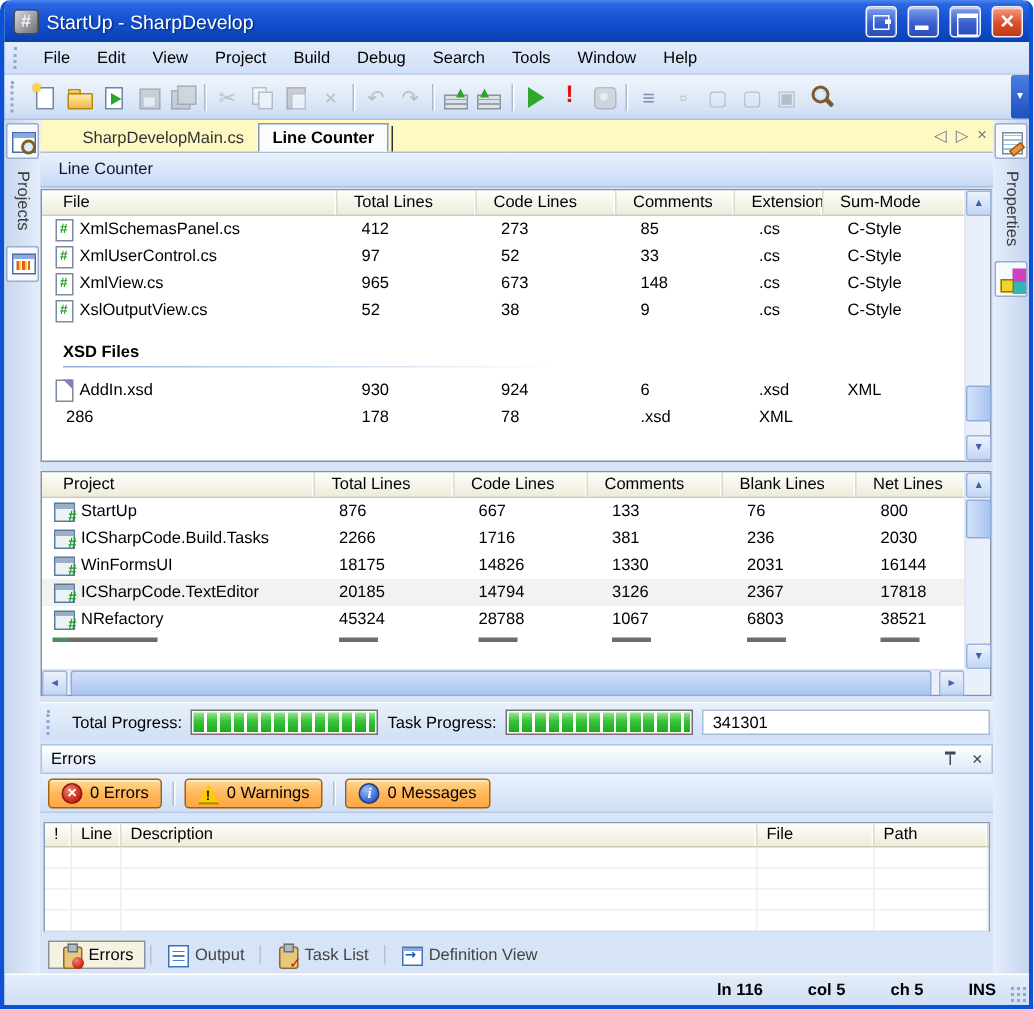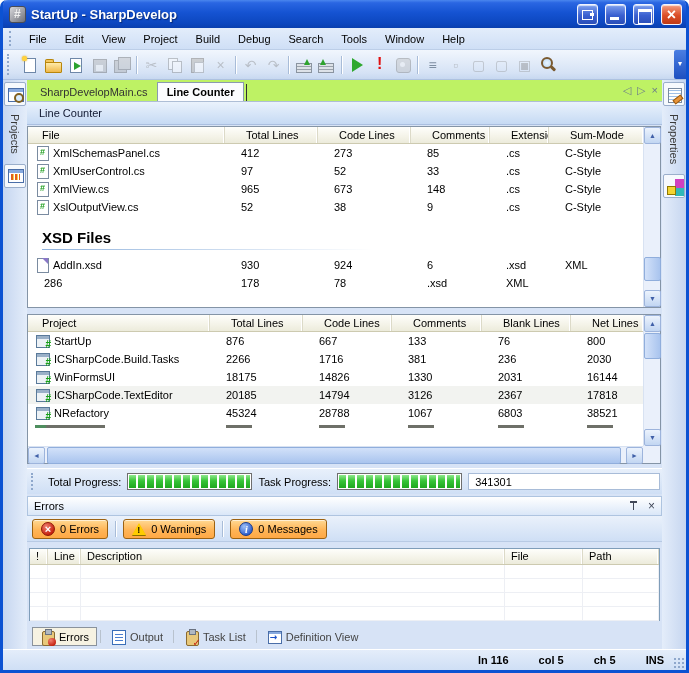--- a/index.html
+++ b/index.html
@@ -6,21 +6,21 @@
   html,body { width:689px; height:673px; overflow:hidden;
     font-family:"Liberation Sans","DejaVu Sans",sans-serif; font-size:11px; color:#000; }
   .window { width:689px; height:673px; display:flex; flex-direction:column;
     border:3px solid #0C52D2; border-top:none; border-radius:7px 7px 0 0;
     background:#D6E3F6; }
 
   
   .titlebar { height:28px; flex:0 0 28px; display:flex; align-items:center; gap:5px;
     padding:0 4px 0 6px; border-radius:5px 5px 0 0;
     background:linear-gradient(180deg,#4A86EE 0%,#2A66E2 10%,#1553D2 45%,#0C46BE 85%,#0A3FAE 100%); }
-  .title-text { flex:1; color:#fff; font-weight:bold; font-size:13px; text-shadow:1px 1px 1px #062A78; }
+  .title-text { flex:1; color:#fff; font-weight:normal; font-size:13px; text-shadow:1px 1px 1px #062A78; }
   .ik-app { width:17px; height:17px; border-radius:3px; position:relative;
     background:linear-gradient(135deg,#D8D8DC,#6E7078); border:1px solid #4A4C54; }
   .ik-app::before { content:"#"; position:absolute; left:4px; top:0px; color:#EFEFEF; font:bold 12px/15px "Liberation Sans",sans-serif; }
   .wb { width:21px; height:21px; border-radius:3px; border:1px solid #F0F4FF; position:relative;
     background:linear-gradient(180deg,#7EA0EE,#3A60D0 55%,#2A4EB8); box-shadow:inset 0 1px 1px rgba(255,255,255,.7); margin-left:2px; }
   .wb-close { background:linear-gradient(180deg,#F49E82,#DB4E28 55%,#C03A16); }
   .wb-float::before { content:""; position:absolute; left:4px; top:5px; width:9px; height:8px; border:1px solid #fff; }
   .wb-float::after { content:""; position:absolute; right:3px; top:8px; width:4px; height:3px; background:#fff; }
   .wb-min::before { content:""; position:absolute; left:4px; bottom:4px; width:9px; height:3px; background:#fff; }
   .wb-max::before { content:""; position:absolute; left:4px; top:4px; width:12px; height:11px; border:1px solid #fff; border-top:3px solid #fff; }
@@ -72,48 +72,48 @@
   .vlabel { writing-mode:vertical-rl; font-size:11px; color:#3A3A3A; padding:6px 0 10px; }
   .ik-projpane::before,.ik-toolspane::before { content:""; position:absolute; left:1px; top:2px; width:14px; height:12px; border:1px solid #4A6EA8; background:linear-gradient(#88AADF 0 3px,#fff 3px); }
   .ik-projpane::after { content:""; position:absolute; right:0; bottom:0; width:6px; height:6px; border:2px solid #806020; border-radius:50%; background:#D8ECFF; }
   .ik-toolspane::after { content:""; position:absolute; left:4px; top:7px; width:9px; height:6px; background:repeating-linear-gradient(90deg,#E06020 0 2px,#FFD040 2px 3px,#fff 3px 4px); }
   .ik-proppane::before { content:""; position:absolute; left:2px; top:2px; width:12px; height:13px; border:1px solid #7A8BA0; background:repeating-linear-gradient(0deg,#fff 0 2px,#9FC0E8 2px 3px); }
   .ik-proppane::after { content:""; position:absolute; right:0; bottom:1px; width:8px; height:3px; background:#E8943A; border:1px solid #9A5A10; transform:rotate(-38deg); }
   .ik-cubes::before { content:""; position:absolute; left:1px; top:8px; width:7px; height:7px; background:#F2D430; border:1px solid #907800;
     box-shadow:8px -7px 0 #D040C0, 8px 1px 0 #30B8B8; }
 
   .center { flex:1; display:flex; flex-direction:column; min-width:0; }
-  .dtabs { height:22px; flex:0 0 22px; display:flex; align-items:flex-end; padding-left:4px; background:#bef264; border-bottom:1px solid #AEBED6; position:relative; }
+  .dtabs { height:22px; flex:0 0 22px; display:flex; align-items:flex-end; padding-left:19px; background:#fef9c3; border-bottom:1px solid #AEBED6; position:relative; }
   .dtab { height:19px; padding:0 9px; display:flex; align-items:center; color:#333; }
   .dtab.active { background:#FBFCFE; border:1px solid #8A9AB0; border-bottom:none; font-weight:bold; color:#000; }
   .tab-caret { width:1px; height:17px; background:#303030; margin-left:2px; }
   .dtab-nav { position:absolute; right:4px; top:4px; display:flex; gap:6px; color:#6A7A8A; font-size:11px; }
   .dtab-nav span { cursor:default; }
 
   .doc-content { flex:1; position:relative; background:#D7E3F6; min-height:0; }
   .lc-header { position:absolute; left:0; right:0; top:0; height:23px; display:flex; align-items:center; padding-left:12px;
     background:linear-gradient(180deg,#EAF2FC,#C6DAF4); border-bottom:1px solid #AABFE0; font-size:11px; color:#101830; }
 
   
   .tbl { position:absolute; left:0; right:1px; background:#fff; border:1px solid #8494A6; }
   .t1 { top:24px; height:182px; }
   .t2 { top:212px; height:150px; }
   .thead { display:grid; height:17px; background:linear-gradient(180deg,#FEFEFB,#F4F3E8 60%,#ECEBDB); border-bottom:1px solid #CDCABO; border-bottom:1px solid #CDCAB0; }
   .t1grid { grid-template-columns:197px 93px 93px 79px 59px 95px; }
   .t2grid { grid-template-columns:182px 93px 89px 90px 89px 73px; }
-  .hcell { line-height:16px; padding-left:21px; border-right:1px solid #DCDAC8; box-shadow:inset -1px 0 0 #fff; white-space:nowrap; overflow:hidden; }
+  .hcell { line-height:16px; padding-left:11px; border-right:1px solid #DCDAC8; box-shadow:inset -1px 0 0 #fff; white-space:nowrap; overflow:hidden; }
   .hcell:first-child { padding-left:14px; }
   .trow { display:grid; height:18px; align-items:center; }
   .trow.shade { background:#F2F3F0; }
   .cell { padding-left:16px; white-space:nowrap; overflow:hidden; line-height:18px; }
   .cell.name { padding-left:7px; display:flex; align-items:center; gap:3px; }
   .tbody { position:absolute; left:0; top:17px; right:17px; bottom:0; overflow:hidden; }
   .t2 .tbody { bottom:17px; }
   .tgroup { margin:13px 0 6px; padding-left:14px; }
-  .tgroup b { font-size:15px; }
+  .tgroup b { font-size:11px; }
   .group-rule { height:1px; margin-top:3px; background:linear-gradient(90deg,#8FB2DC,rgba(255,255,255,0) 55%); }
 
   .ik-csfile { width:15px; height:16px; position:relative; display:inline-block; flex:0 0 15px; }
   .ik-csfile::before { content:""; position:absolute; left:2px; top:1px; width:10px; height:13px; background:#fff; border:1px solid #7A8BA0; }
   .ik-csfile::after { content:"#"; position:absolute; left:5px; top:2px; color:#1E9E1E; font:bold 9px/10px "Liberation Sans",sans-serif; }
   .ik-xsdfile { width:15px; height:16px; position:relative; display:inline-block; flex:0 0 15px; }
   .ik-xsdfile::before { content:""; position:absolute; left:2px; top:1px; width:10px; height:13px; background:#fff; border:1px solid #7A8BA0; }
   .ik-xsdfile::after { content:""; position:absolute; right:2px; top:1px; border-top:6px solid #8A78C8; border-left:6px solid transparent; }
   .ik-proj { width:16px; height:15px; position:relative; display:inline-block; flex:0 0 16px; }
   .ik-proj::before { content:""; position:absolute; left:1px; top:1px; width:12px; height:11px; border:1px solid #5A7A9A; background:linear-gradient(#9AB0C8 0 3px,#EDF2F6 3px); }

